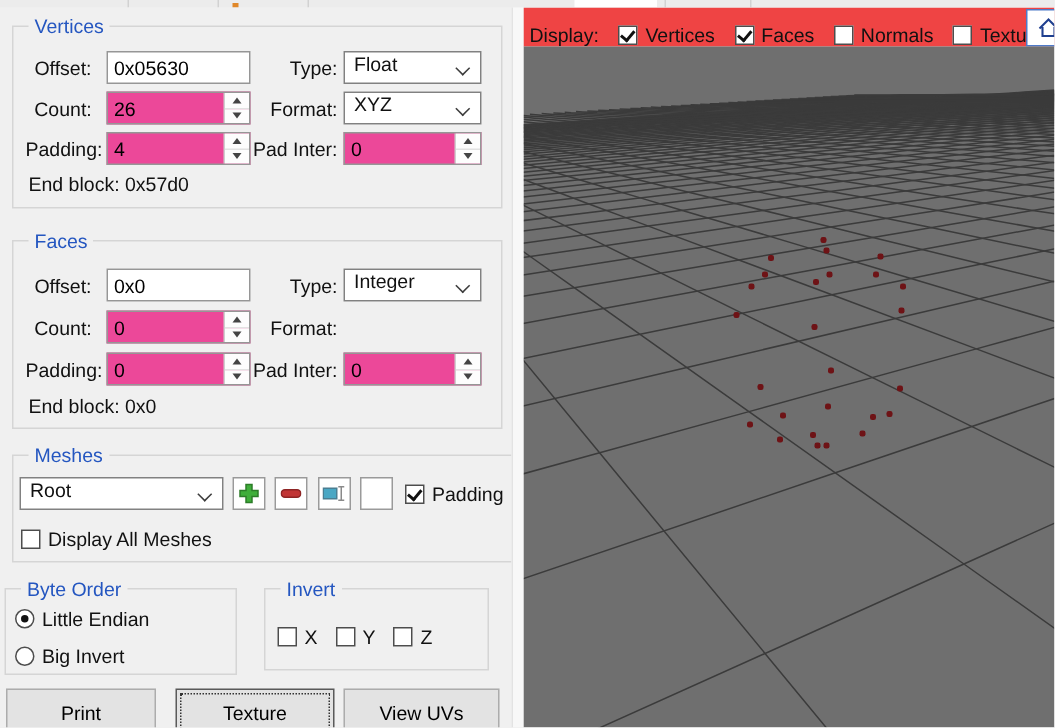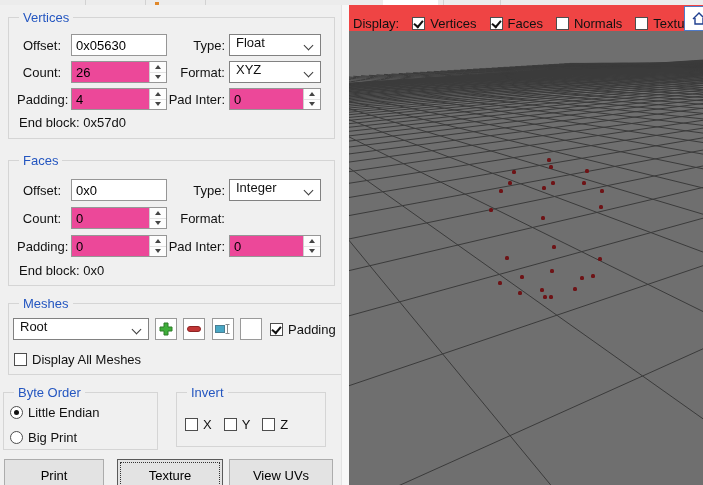--- a/index.html
+++ b/index.html
@@ -226,21 +226,21 @@
     <span class="grp-title">Byte Order</span>
     <div class="prow" style="top:8px;left:6px">
       <span class="ckitem">
         <span class="radio checked"></span>
         <span class="cklabel">Little Endian</span>
       </span>
     </div>
     <div class="prow" style="top:33px;left:6px">
       <span class="ckitem">
         <span class="radio"></span>
-        <span class="cklabel">Big Print</span>
+        <span class="cklabel">Big Invert</span>
       </span>
     </div>
   </div>
 
   <div class="grp" style="left:176px;top:387px;width:150px;height:55px">
     <span class="grp-title">Invert</span>
     <div class="prow" style="top:20px;left:8px">
       <span class="ckitem">
         <span class="checkbox"></span>
         <span class="cklabel">X</span>

